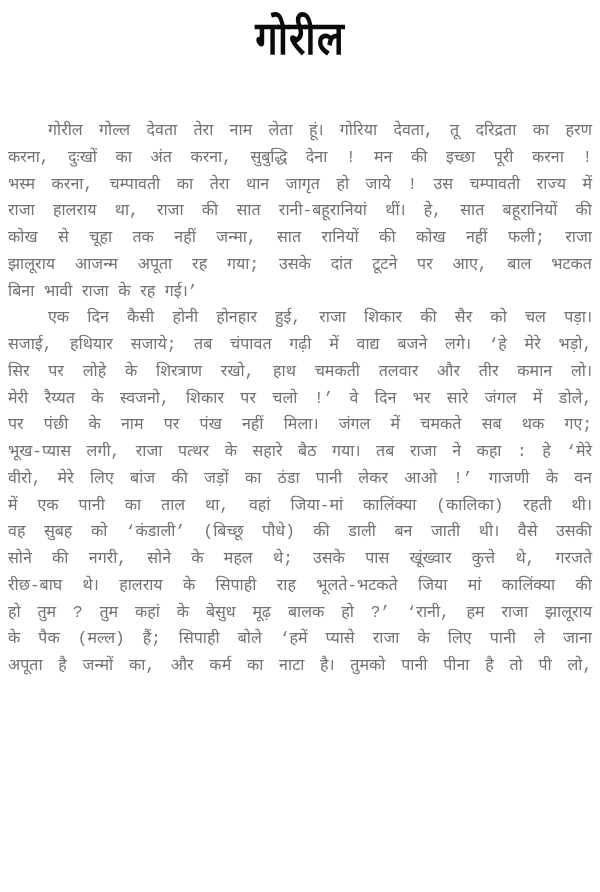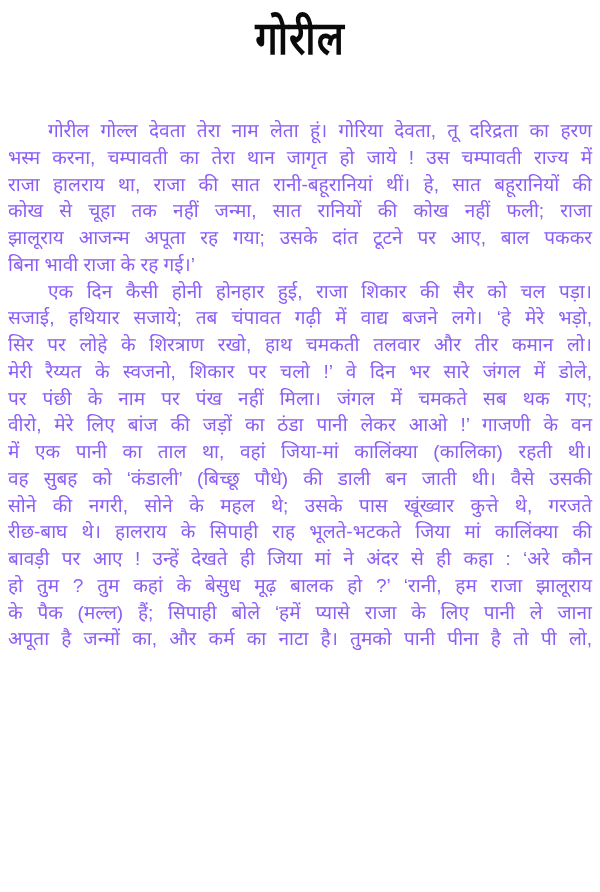--- a/index.html
+++ b/index.html
@@ -38,63 +38,64 @@
     .body-text {
       position: absolute;
       left: 8px;
       top: 118px;
       width: 584px;
     }
     .line {
       display: block;
       height: 26.75px;
       line-height: 26.75px;
-      font-family: Liberation Sans, sans-serif;
-      font-size: 19px;
+      font-family: Liberation Mono, monospace;
+      font-size: 16px;
       white-space: nowrap;
       text-align: justify;
       text-align-last: justify;
-      color: #8b5cf6;
+      color: #737373;
     }
     .line.indent {
       padding-left: 40px;
     }
     .line.last {
       text-align-last: left;
     }
   </style>
 </head>
 <body>
 
 <div class="page">
   <h1 class="title" style="margin:0;">गोरील</h1>
 
   <div class="body-text">
 
     <div>
       <span class="line indent">गोरील गोल्ल देवता तेरा नाम लेता हूं। गोरिया देवता, तू दरिद्रता का हरण</span>
+      <span class="line">करना, दुःखों का अंत करना, सुबुद्धि देना ! मन की इच्छा पूरी करना !</span>
       <span class="line">भस्म करना, चम्पावती का तेरा थान जागृत हो जाये ! उस चम्पावती राज्य में</span>
       <span class="line">राजा हालराय था, राजा की सात रानी-बहूरानियां थीं। हे, सात बहूरानियों की</span>
       <span class="line">कोख से चूहा तक नहीं जन्मा, सात रानियों की कोख नहीं फली; राजा</span>
-      <span class="line">झालूराय आजन्म अपूता रह गया; उसके दांत टूटने पर आए, बाल पककर</span>
+      <span class="line">झालूराय आजन्म अपूता रह गया; उसके दांत टूटने पर आए, बाल भटकत</span>
       <span class="line last">बिना भावी राजा के रह गई।’</span>
     </div>
 
     <div>
       <span class="line indent">एक दिन कैसी होनी होनहार हुई, राजा शिकार की सैर को चल पड़ा।</span>
       <span class="line">सजाई, हथियार सजाये; तब चंपावत गढ़ी में वाद्य बजने लगे। ‘हे मेरे भड़ो,</span>
       <span class="line">सिर पर लोहे के शिरत्राण रखो, हाथ चमकती तलवार और तीर कमान लो।</span>
       <span class="line">मेरी रैय्यत के स्वजनो, शिकार पर चलो !’ वे दिन भर सारे जंगल में डोले,</span>
       <span class="line">पर पंछी के नाम पर पंख नहीं मिला। जंगल में चमकते सब थक गए;</span>
+      <span class="line">भूख-प्यास लगी, राजा पत्थर के सहारे बैठ गया। तब राजा ने कहा : हे ‘मेरे</span>
       <span class="line">वीरो, मेरे लिए बांज की जड़ों का ठंडा पानी लेकर आओ !’ गाजणी के वन</span>
       <span class="line">में एक पानी का ताल था, वहां जिया-मां कालिंक्या (कालिका) रहती थी।</span>
       <span class="line">वह सुबह को ‘कंडाली’ (बिच्छू पौधे) की डाली बन जाती थी। वैसे उसकी</span>
       <span class="line">सोने की नगरी, सोने के महल थे; उसके पास खूंख्वार कुत्ते थे, गरजते</span>
       <span class="line">रीछ-बाघ थे। हालराय के सिपाही राह भूलते-भटकते जिया मां कालिंक्या की</span>
-      <span class="line">बावड़ी पर आए ! उन्हें देखते ही जिया मां ने अंदर से ही कहा : ‘अरे कौन</span>
       <span class="line">हो तुम ? तुम कहां के बेसुध मूढ़ बालक हो ?’ ‘रानी, हम राजा झालूराय</span>
       <span class="line">के पैक (मल्ल) हैं; सिपाही बोले ‘हमें प्यासे राजा के लिए पानी ले जाना</span>
       <span class="line">अपूता है जन्मों का, और कर्म का नाटा है। तुमको पानी पीना है तो पी लो,</span>
       <span class="line"></span>
       <span class="line"></span>
     </div>
   </div>
 </div>
 
 </body></html>

